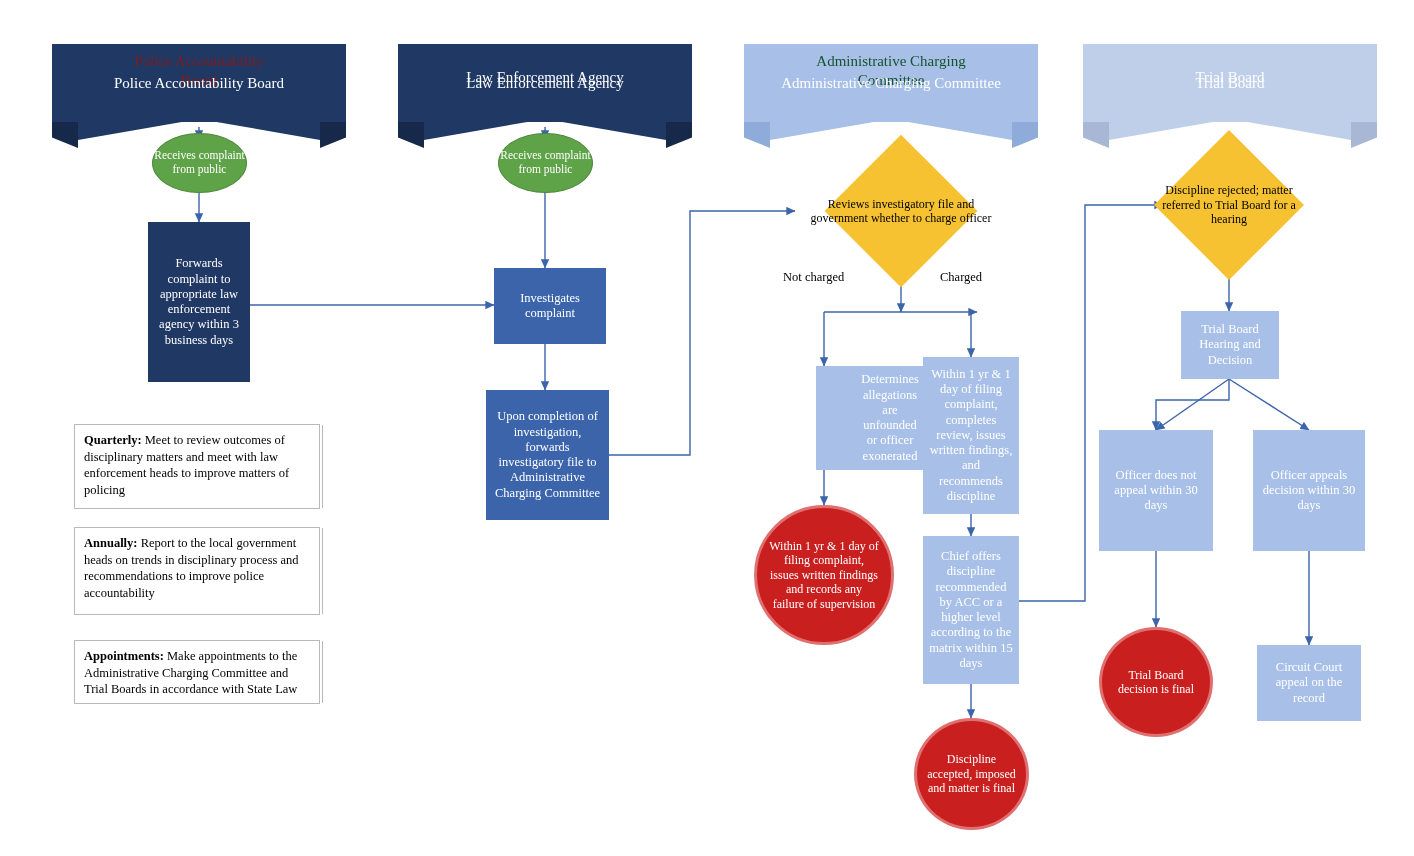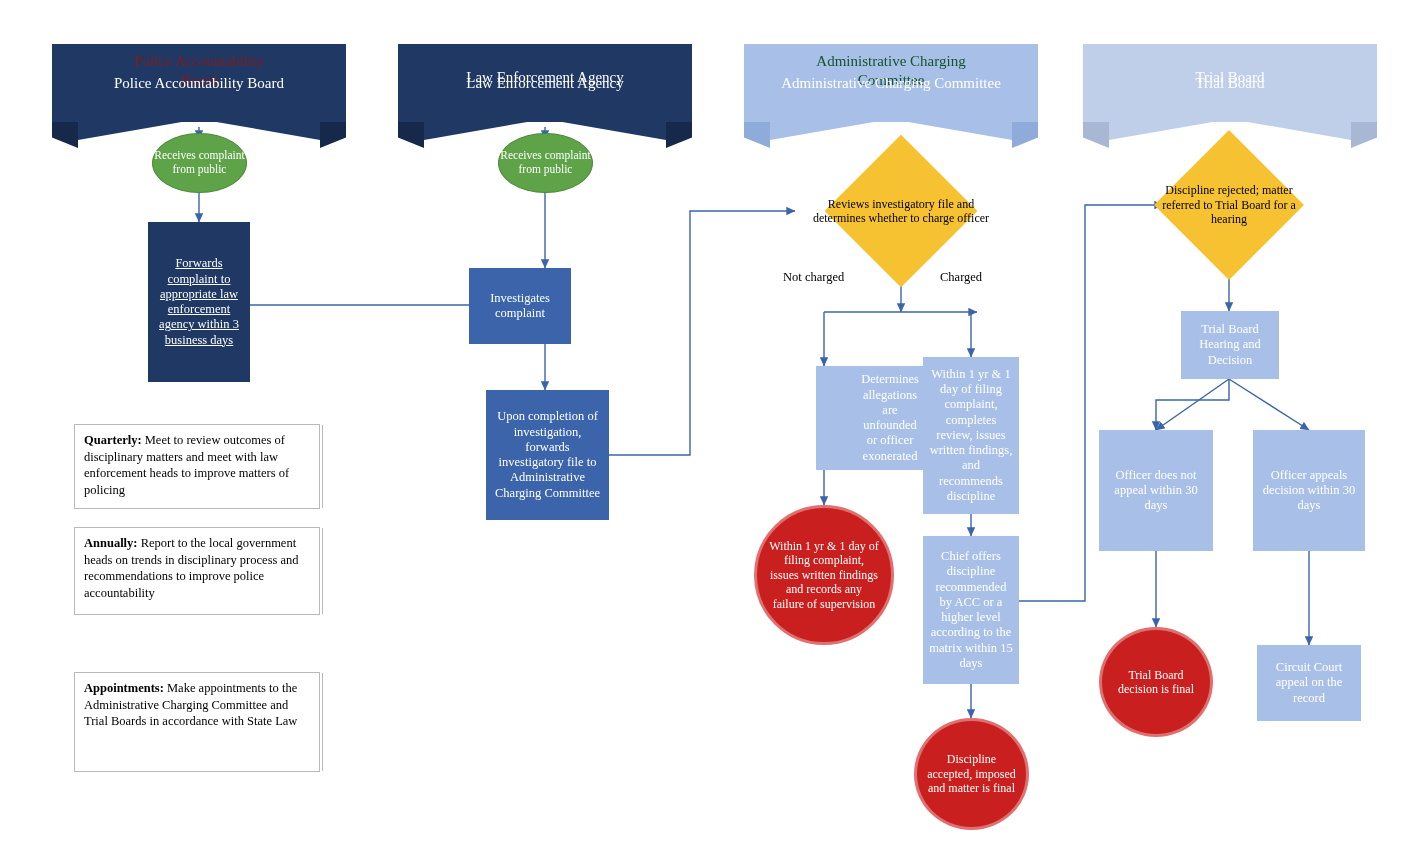--- a/index.html
+++ b/index.html
@@ -202,47 +202,47 @@
     <div class="ribbon-left abs" style="left:0; background:#a8b8d4; clip-path:polygon(0 0, 100% 0, 100% 100%, 0 60%);"></div>
     <div class="ribbon-right abs" style="right:0; background:#a8b8d4; clip-path:polygon(0 0, 100% 0, 100% 60%, 0 100%);"></div>
     <span class="banner-label">Trial Board</span>
   </div>
   <div class="abs" style="left:1109px; top:44px; width:242px; height:96px; background:#c0cfe9; clip-path:polygon(0 0,100% 0,100% 100%,50% 78%,0 100%);"></div>
   <div class="abs" style="left:1109px; top:68px; width:242px; text-align:center; color:#fff; font-size:15px; line-height:1.25;">Trial Board</div>
 
   <div class="ellipse green" style="left:152px; top:133px; width:95px; height:60px;">
     <span>Receives complaint from public</span>
   </div>
-  <div class="box dark" style="left:148px; top:222px; width:102px; height:160px;text-decoration:underline;">
+  <div class="box dark" style="left:148px; top:222px; width:102px; height:160px;">
     <span>Forwards complaint to appropriate law enforcement agency within 3 business days</span>
   </div>
 
   <div class="note" style="left:74px; top:424px; width:246px; height:85px;">
     <b>Quarterly:</b><span> Meet to review outcomes of disciplinary matters and meet with law enforcement heads to improve matters of policing</span>
   </div>
   <div class="note" style="left:74px; top:527px; width:246px; height:88px;">
     <b>Annually:</b><span> Report to the local government heads on trends in disciplinary process and recommendations to improve police accountability</span>
   </div>
-  <div class="note" style="left:74px; top:672px; width:246px; height:100px;">
+  <div class="note" style="left:74px; top:640px; width:246px; height:64px;">
     <b>Appointments:</b><span> Make appointments to the Administrative Charging Committee and Trial Boards in accordance with State Law</span>
   </div>
 
   <div class="ellipse green" style="left:498px; top:133px; width:95px; height:60px;">
     <span>Receives complaint from public</span>
   </div>
-  <div class="box mid" style="left:469px; top:268px; width:102px; height:76px;">
+  <div class="box mid" style="left:494px; top:268px; width:112px; height:76px;">
     <span>Investigates complaint</span>
   </div>
   <div class="box mid" style="left:486px; top:390px; width:123px; height:130px;">
     <span>Upon completion of investigation, forwards investigatory file to Administrative Charging Committee</span>
   </div>
 
   <div class="diamond" style="left:847px; top:157px; width:108px; height:108px;">
     <div class="shape"></div>
-    <div class="dtext" style="left:-44px; right:-44px; padding:0 6px;">Reviews investigatory file and determines whether to charge officer</div>
+    <div class="dtext" style="left:-44px; right:-44px; padding:0 6px;">Reviews investigatory file and government whether to charge officer</div>
   </div>
   <div class="edge-label" style="left:783px; top:270px;">Not charged</div>
   <div class="edge-label" style="left:940px; top:270px;">Charged</div>
 
   <div class="box light" style="left:816px; top:366px; width:110px; height:104px;padding-left:44px;">
     <span>Determines allegations are unfounded or officer exonerated</span>
   </div>
   <div class="ellipse red" style="left:754px; top:505px; width:140px; height:140px; padding:0 12px;justify-content:center;">
     <span>Within 1 yr &amp; 1 day of filing complaint, issues written findings and records any failure of supervision</span>
   </div>

